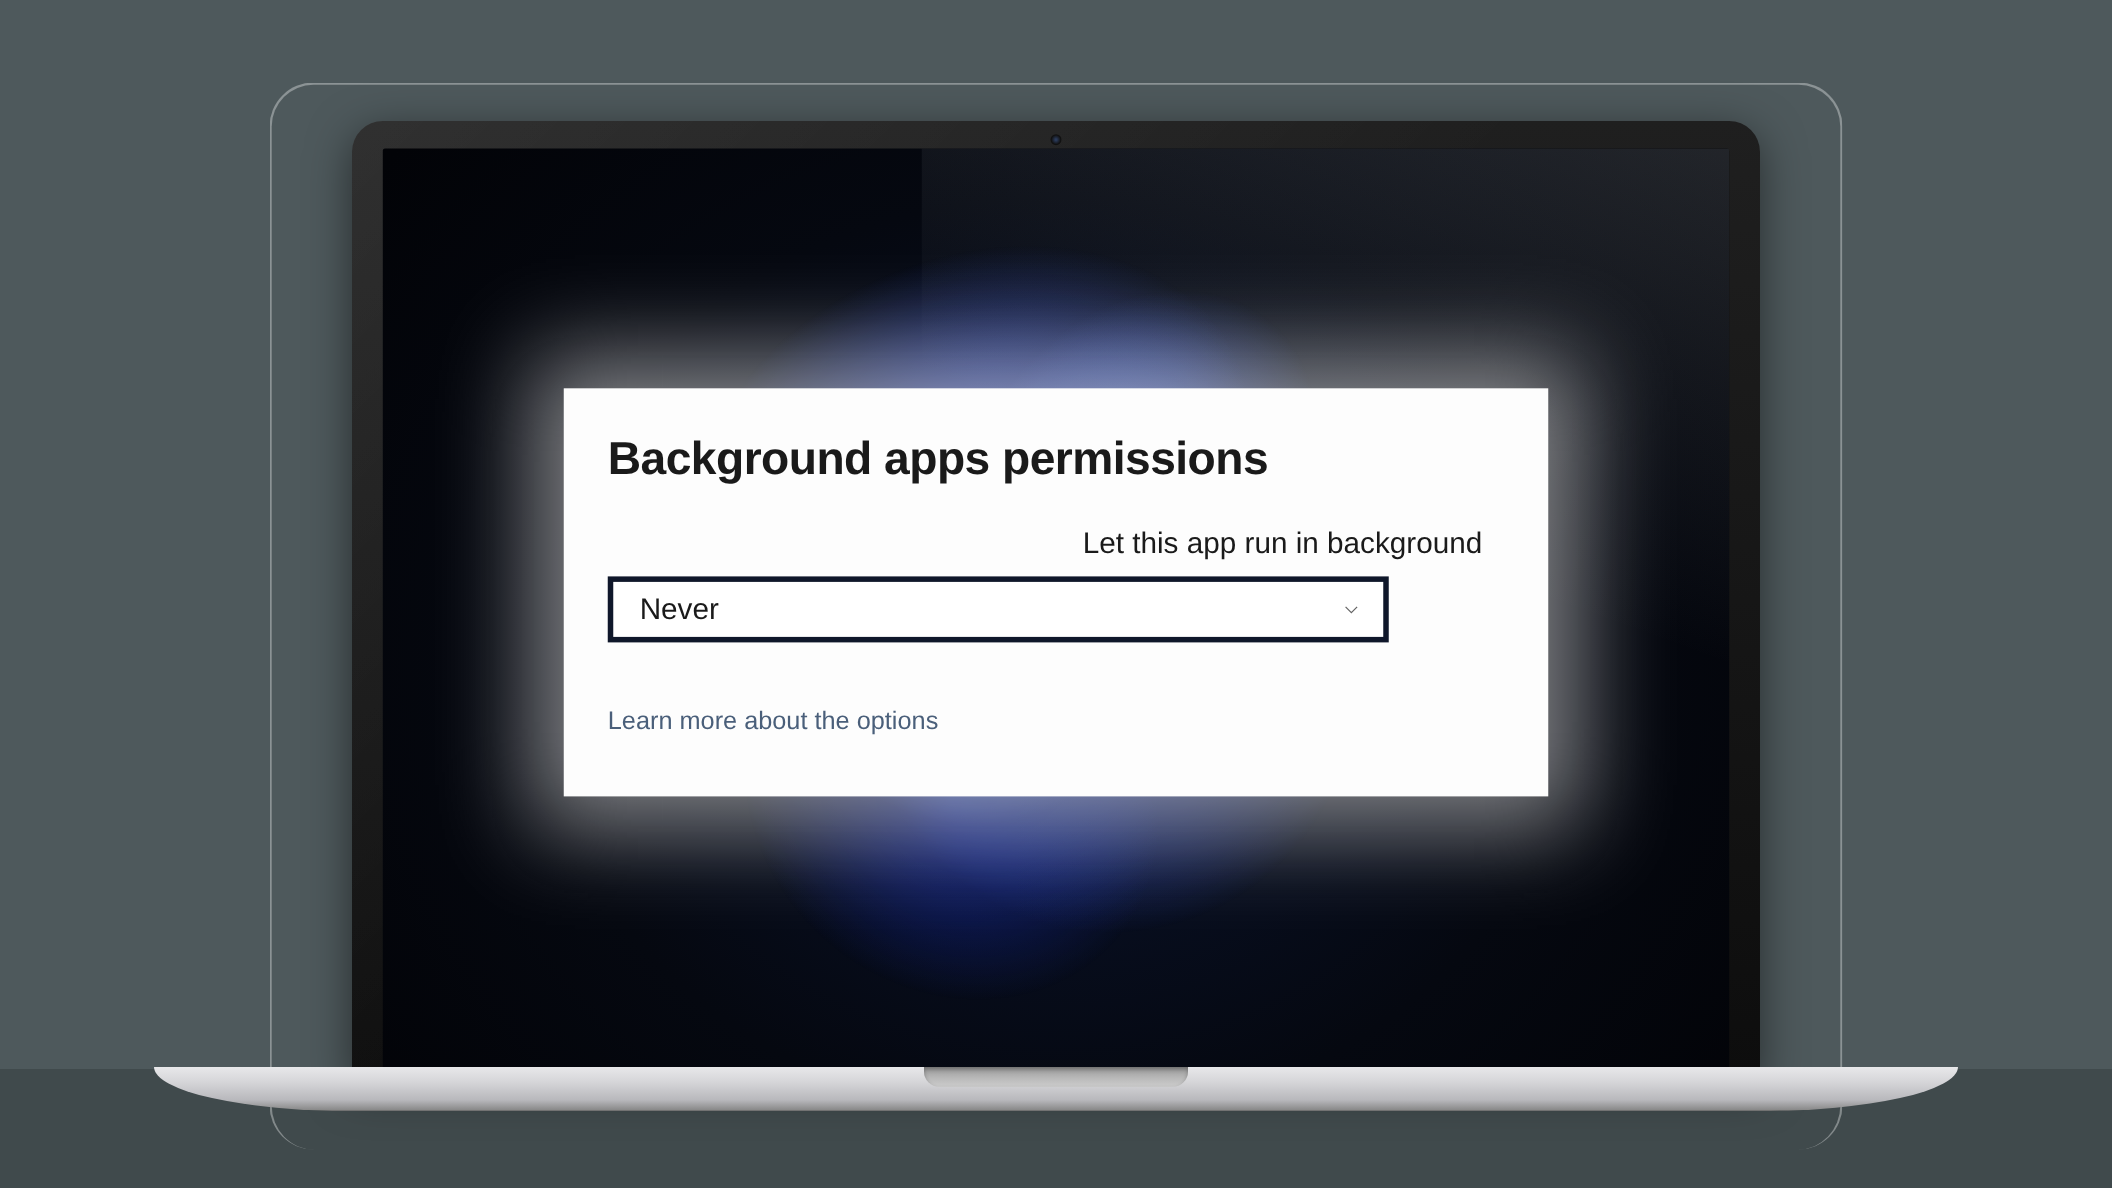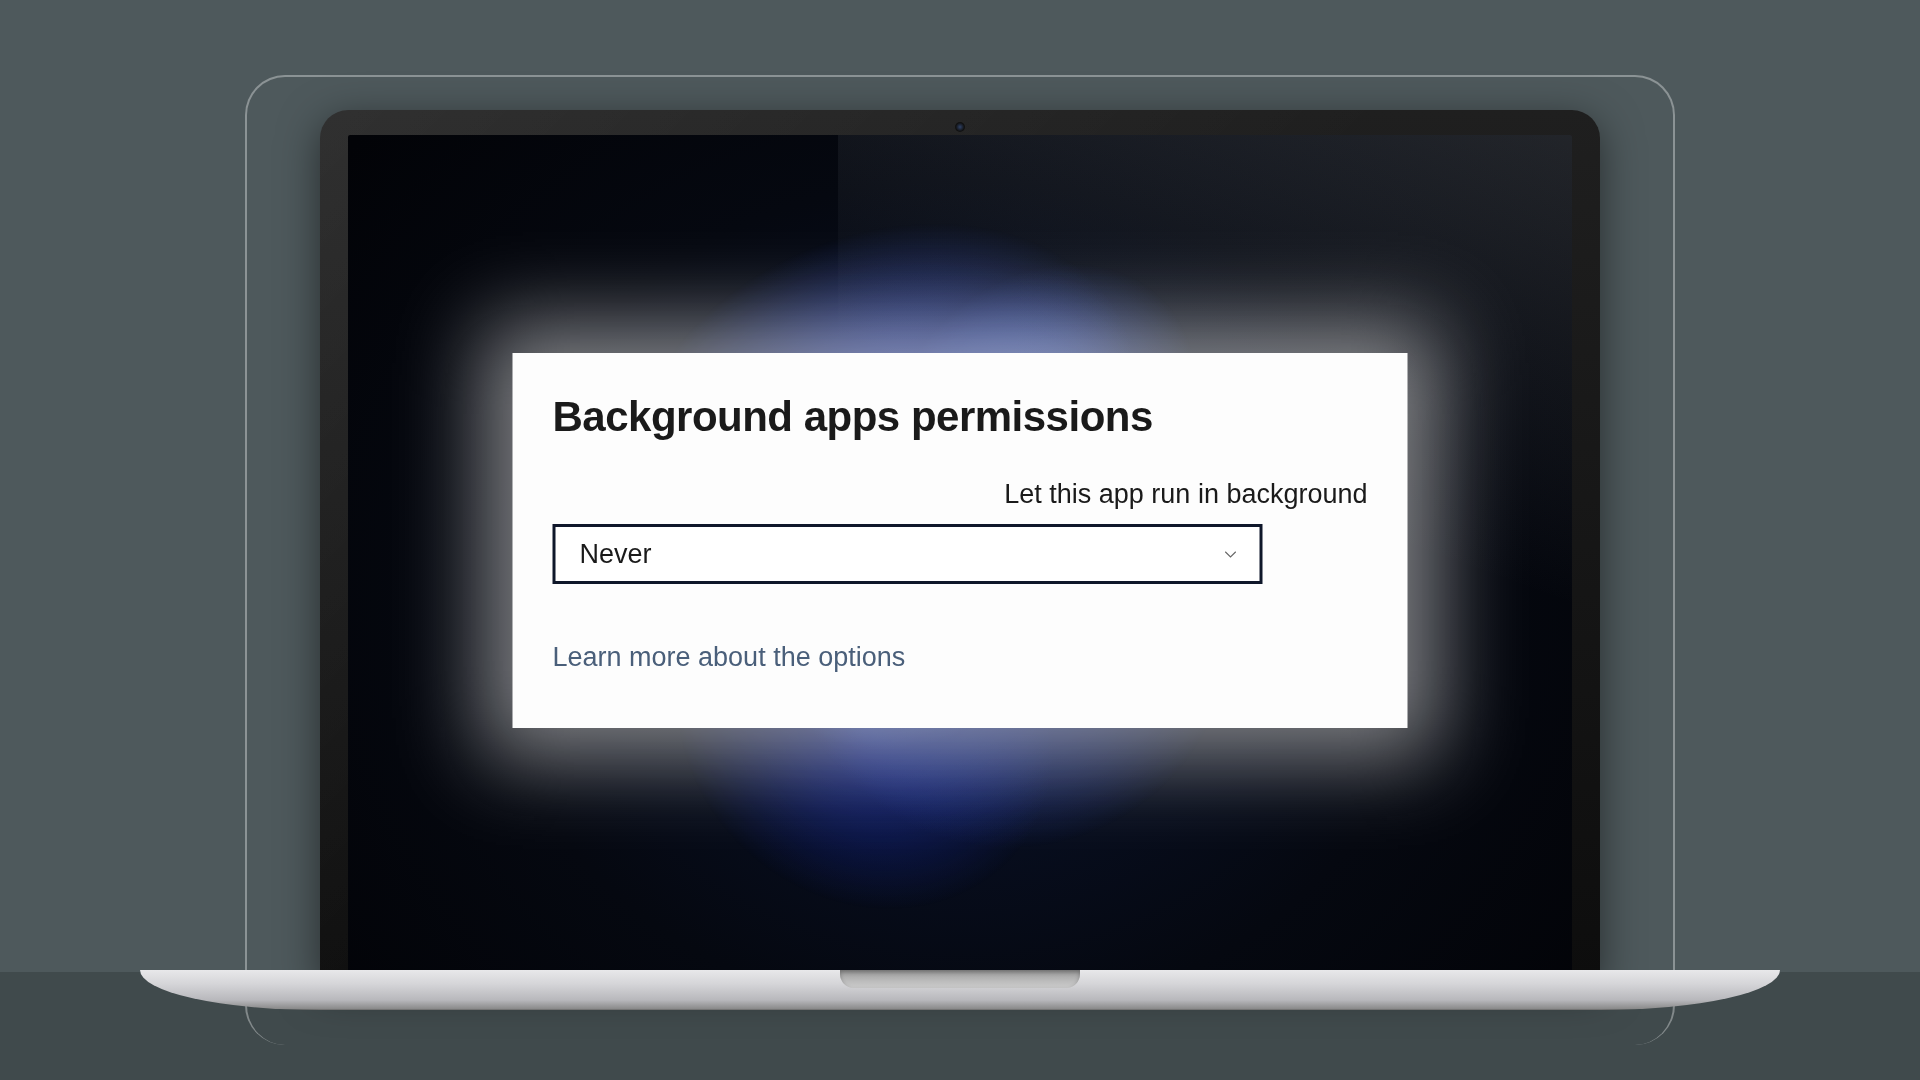--- a/index.html
+++ b/index.html
@@ -104,21 +104,21 @@
     .p5 { width: 300px; height: 250px; left: 150px; top: 280px; background: radial-gradient(ellipse, rgba(80,140,255,0.5), rgba(5,10,50,0) 70%); }
     
     .dialog {
       position: absolute;
       left: 50%;
       top: 218px;
       transform: translateX(-50%);
       width: 895px;
       background: #fdfdfd;
       box-shadow: 0 0 80px 30px rgba(255,255,255,0.5), 0 20px 60px rgba(0,0,0,0.4);
-      padding: 40px 40px 55px 40px;
+      padding: 40px 60px 55px 40px;
     }
     
     .dialog-title {
       font-size: 42px;
       font-weight: 600;
       color: #1a1a1a;
       margin-bottom: 38px;
       letter-spacing: -0.5px;
     }
     
@@ -126,21 +126,21 @@
       font-size: 27px;
       font-weight: 400;
       color: #1a1a1a;
       margin-bottom: 14px;
       text-align: right;
     }
     
     .dropdown {
       width: 710px;
       height: 60px;
-      border: 3px solid #0f172a;
+      border: 5px solid #0f172a;
       background: #ffffff;
       display: flex;
       align-items: center;
       justify-content: space-between;
       padding: 0 20px 0 24px;
       cursor: pointer;
       margin-bottom: 58px;
     }
     
     .dropdown-value {
@@ -150,21 +150,21 @@
     
     .chevron {
       width: 18px;
       height: 18px;
       stroke: #666;
       stroke-width: 1.5;
       fill: none;
     }
     
     .learn-more {
-      font-size: 27px;
+      font-size: 23px;
       color: #4a5f7a;
       cursor: pointer;
     }
     
     .laptop-base {
       position: absolute;
       top: 970px;
       width: 1640px;
       height: 40px;
       background: linear-gradient(to bottom, #e8e8ea 0%, #d5d5d8 35%, #b8b8bc 75%, #888 98%, #555 100%);

